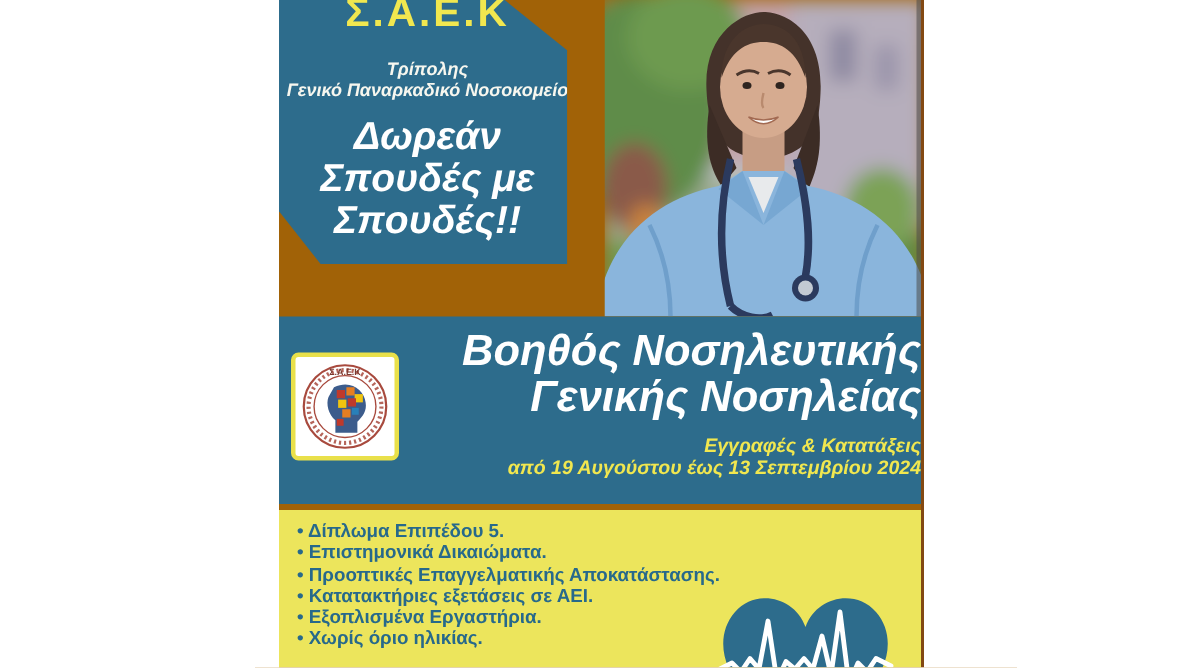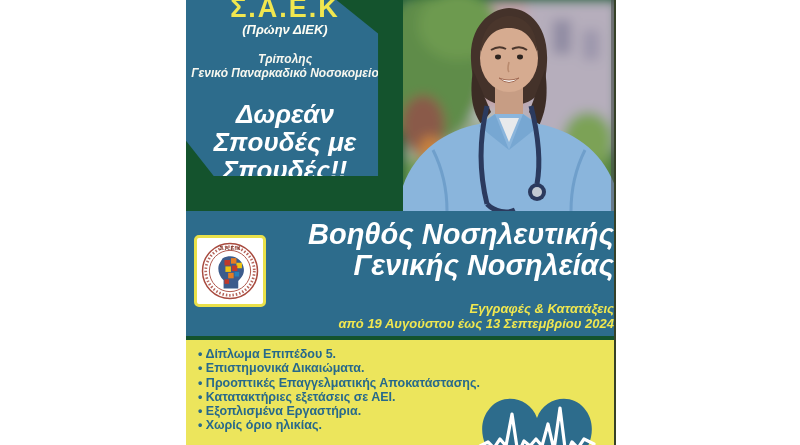--- a/index.html
+++ b/index.html
@@ -2,65 +2,64 @@
 <html><head>
 <meta charset="utf-8">
 <style>
   html,body{margin:0;padding:0;background:#fff;}
   #canvas{
     position:relative;width:800px;height:445px;background:#ffffff;
     font-family:"Liberation Sans", sans-serif;overflow:hidden;
   }
   #flyer{
     position:absolute;left:186px;top:0;width:428px;height:445px;
-    background:#14532d;overflow:hidden;
+    background:#a16207;overflow:hidden;
     border-right:2px solid rgba(95,45,35,.45);
   }
   
   .teal-panel{
     position:absolute;left:0;top:0;width:198px;height:176px;background:#2D6C8C;
     clip-path:polygon(0% 0%,76% 0%,97% 19%,97% 100%,14% 100%,0% 80%);
     color:#fff;text-align:center;
   }
   .saek{margin-top:-7px;font-size:27px;font-weight:800;letter-spacing:2px;color:#F1E74F;}
   .former{font-size:13px;font-weight:700;font-style:italic;margin-top:-2px;color:#fdfdf4;}
   .hospital{margin-top:15px;font-size:12px;font-weight:700;font-style:italic;line-height:14px;color:#f7f7ef;}
-  .slogan{margin-top:20px;font-size:26px;font-weight:800;font-style:italic;line-height:28px;color:#ffffff;}
+  .slogan{margin-top:9px;font-size:26px;font-weight:800;font-style:italic;line-height:28px;color:#ffffff;}
   
   .photo{position:absolute;left:217px;top:0;width:211px;height:211px;overflow:hidden;}
   
   .band{
     position:absolute;left:0;top:211px;width:428px;height:125px;background:#2D6C8C;color:#fff;
   }
   .logo-box{
     position:absolute;left:8px;top:24px;width:66px;height:66px;background:#fff;
     border:3px solid #E9E04A;border-radius:5px;
   }
   .band-text{position:absolute;left:78px;top:8px;width:350px;text-align:right;}
   .band-title{font-size:29px;font-weight:800;font-style:italic;line-height:31px;color:#fff;}
-  .band-sub{margin-top:20px;font-size:13px;font-weight:700;font-style:italic;line-height:15px;color:#F1E74F;}
+  .band-sub{margin-top:8px;font-size:13px;font-weight:700;font-style:italic;line-height:15px;color:#F1E74F;}
   
   .bottom{position:absolute;left:0;top:340px;width:428px;height:109px;background:#ECE55C;}
   .bullets{list-style:none;margin:0;padding:7px 0 0 12px;}
   .bullets li{
     font-size:12.5px;font-weight:700;color:#27698B;line-height:14.3px;white-space:nowrap;
   }
   .bullets li::before{content:"• ";}
   .bullets li.strong{color:#16506E;font-weight:800;}
   .heart-wrap{position:absolute;left:288px;top:44px;width:126px;height:120px;}
 </style>
 </head>
 <body>
 
 <div id="canvas">
   <div id="flyer">
 
     <div class="teal-panel">
       <div class="saek">Σ.Α.Ε.Κ</div>
-      <div class="former">(Πρώην ΔΙΕΚ)</div>
       <div class="hospital">
         <div>Τρίπολης</div>
         <div>Γενικό Παναρκαδικό Νοσοκομείο</div>
       </div>
       <div class="slogan">
         <div>Δωρεάν</div>
         <div>Σπουδές με</div>
         <div>Σπουδές!!</div>
       </div>
     </div>

